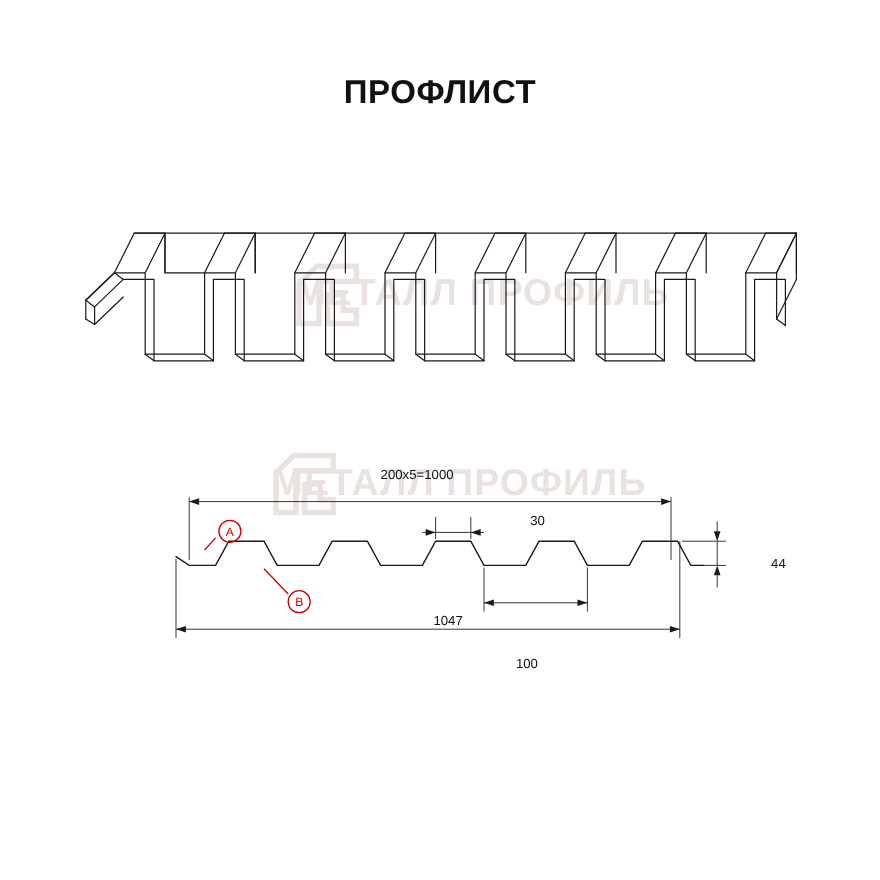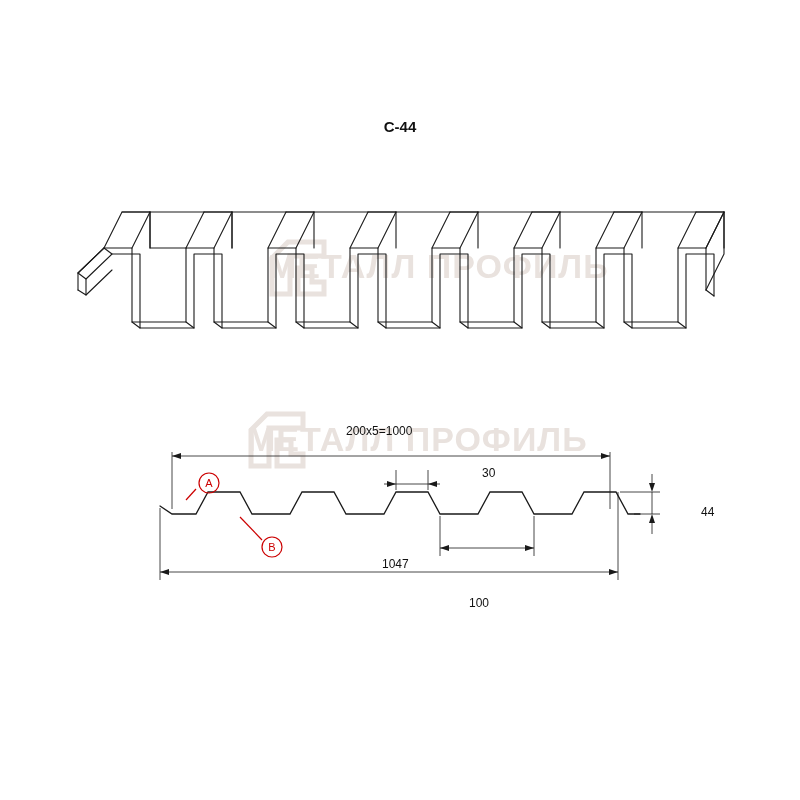--- a/index.html
+++ b/index.html
@@ -85,21 +85,21 @@
     font-size: 12px;
     color: #111111;
     white-space: nowrap;
   }
 </style>
 </head>
 <body>
 
 <div class="page">
 
-  <div class="subtitle">С-44</div>
+  <div class="title">ПРОФЛИСТ</div>
 
   <div class="wm wm1">МЕТАЛЛ ПРОФИЛЬ</div>
   <div class="wm wm2">МЕТАЛЛ ПРОФИЛЬ</div>
 
   <svg class="wm-logo" style="top:238px; left:268px;" width="66" height="60" viewBox="0 0 66 60">
     <path d="M4 56 L4 20 L20 4 L56 4 L56 18 L22 18 L22 56 Z" fill="none" stroke="#e9e2de" stroke-width="5"></path>
     <path d="M30 56 L30 30 L44 30 L44 44 L56 44 L56 56 Z" fill="none" stroke="#e9e2de" stroke-width="5"></path>
   </svg>
   <svg class="wm-logo" style="top:410px; left:247px;" width="66" height="60" viewBox="0 0 66 60">
     <path d="M4 56 L4 20 L20 4 L56 4 L56 18 L22 18 L22 56 Z" fill="none" stroke="#e9e2de" stroke-width="5"></path>
@@ -234,17 +234,17 @@
       <circle cx="209" cy="483" r="10"></circle>
       <path d="M240 517 L262 540"></path>
       <circle cx="272" cy="547" r="10"></circle>
     </g>
     <text x="209" y="487" font-family="Liberation Sans, sans-serif" font-size="11" fill="#cc0000" text-anchor="middle">A</text>
     <text x="272" y="551" font-family="Liberation Sans, sans-serif" font-size="11" fill="#cc0000" text-anchor="middle">B</text>
   </svg>
 
   <div class="dim-label" style="top:424px; left:346px;">200x5=1000</div>
   <div class="dim-label" style="top:466px; left:482px;">30</div>
-  <div class="dim-label" style="top:557px; left:382px;">1047</div>
+  <div class="dim-label" style="top:557px; left:394px;">1047</div>
   <div class="dim-label" style="top:552px; left:469px;margin-top:44px;">100</div>
   <div class="dim-label" style="top:505px; left:664px;margin-left:37px;">44</div>
 
 </div>
 
 </body></html>

